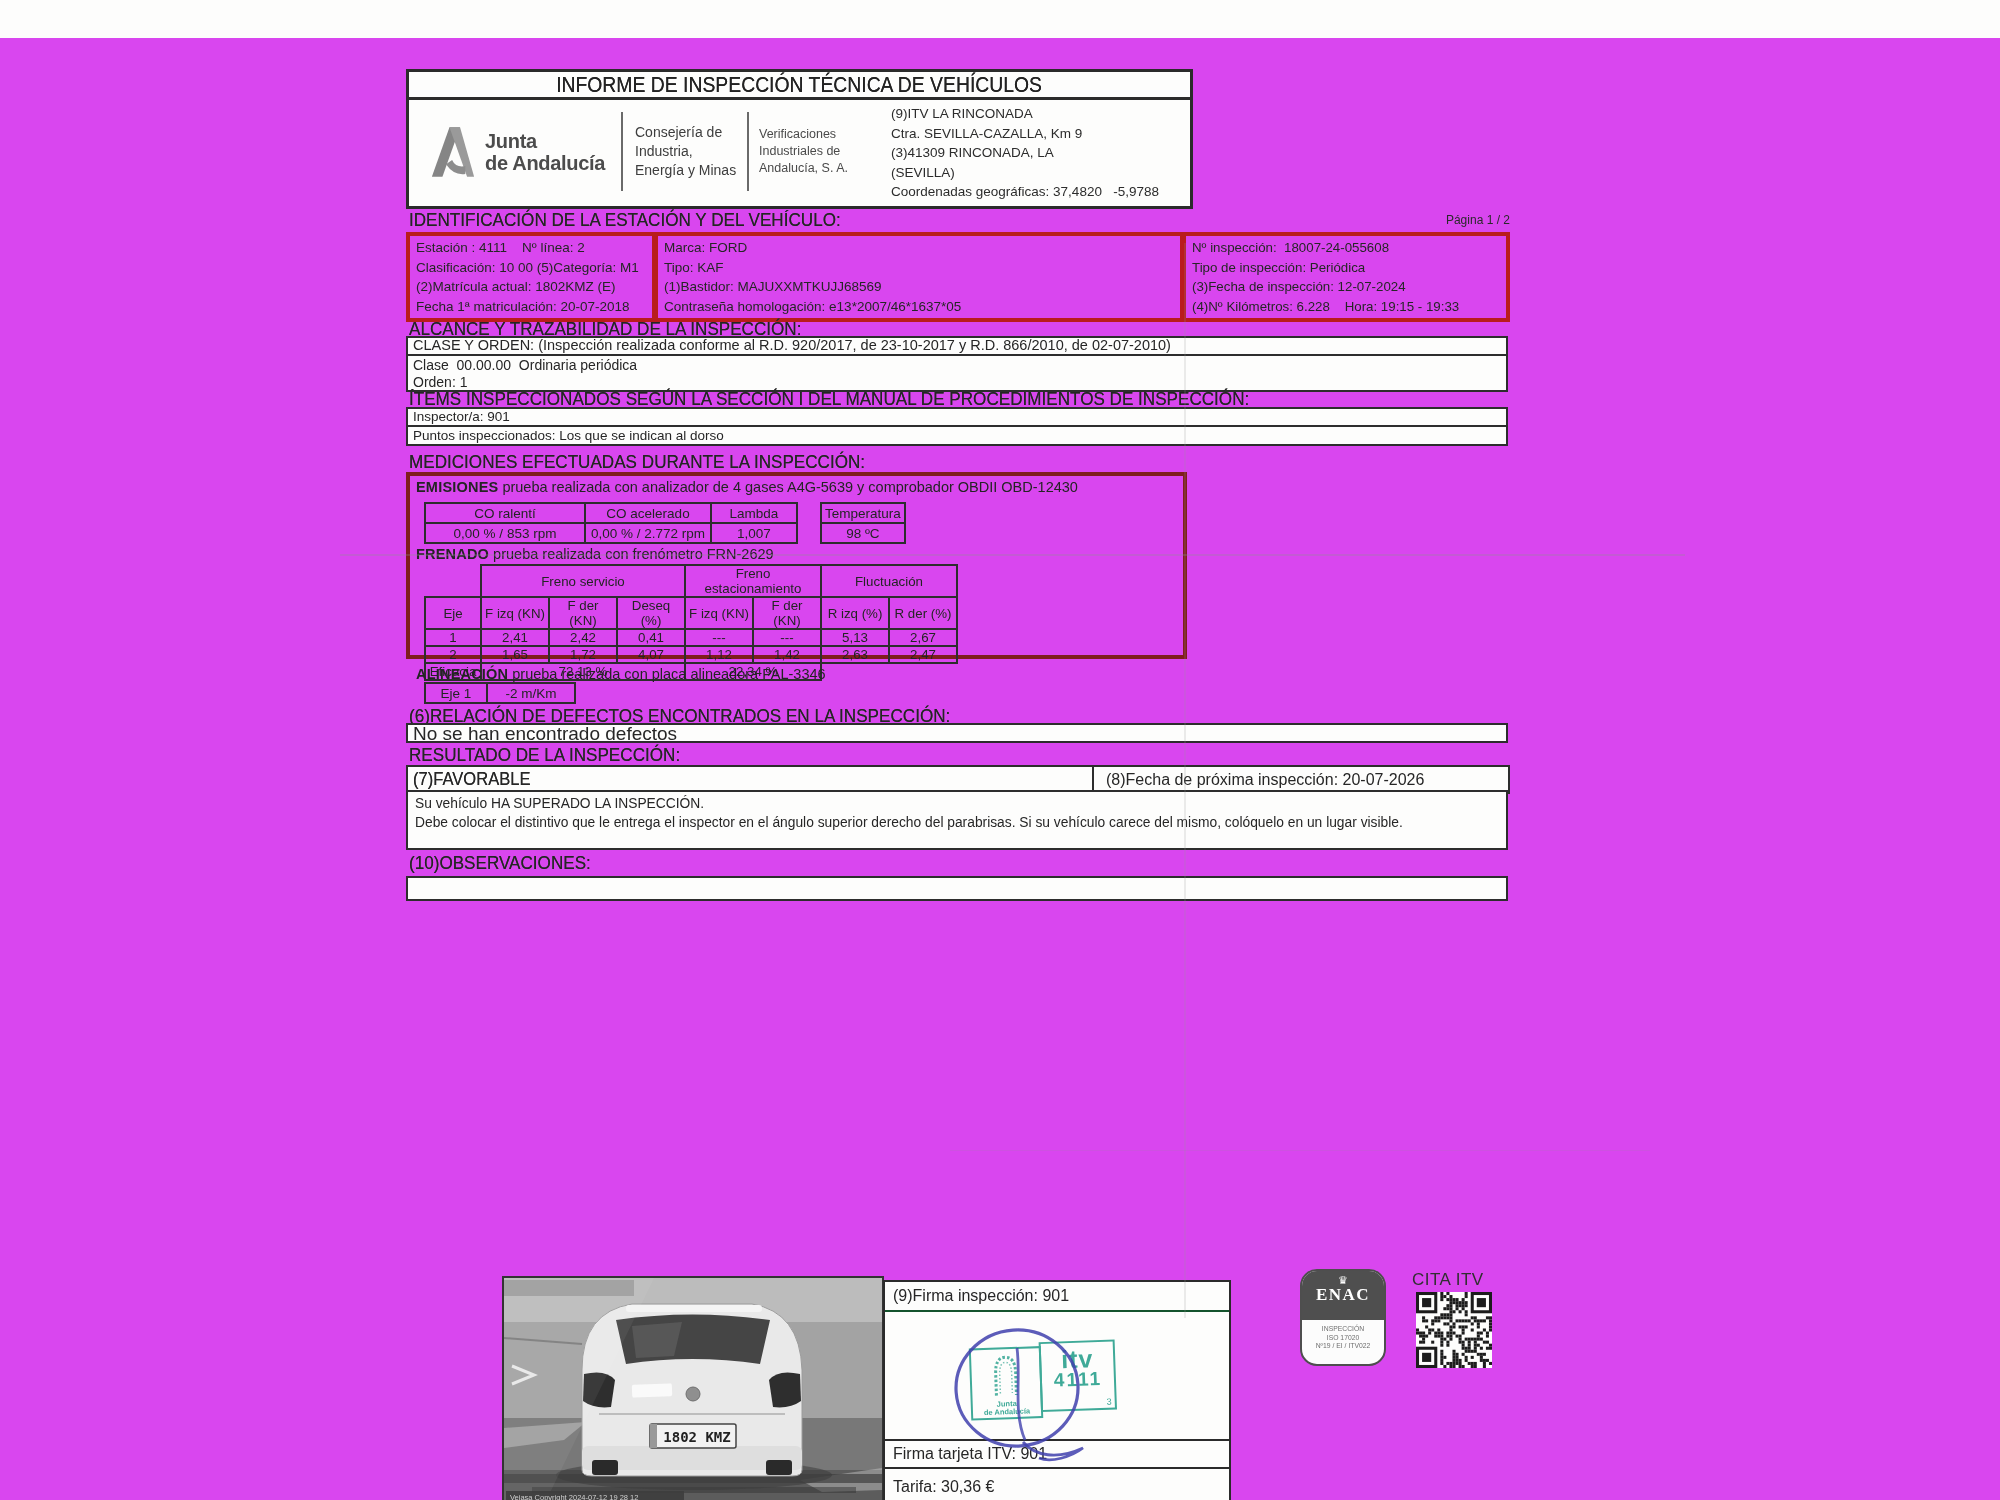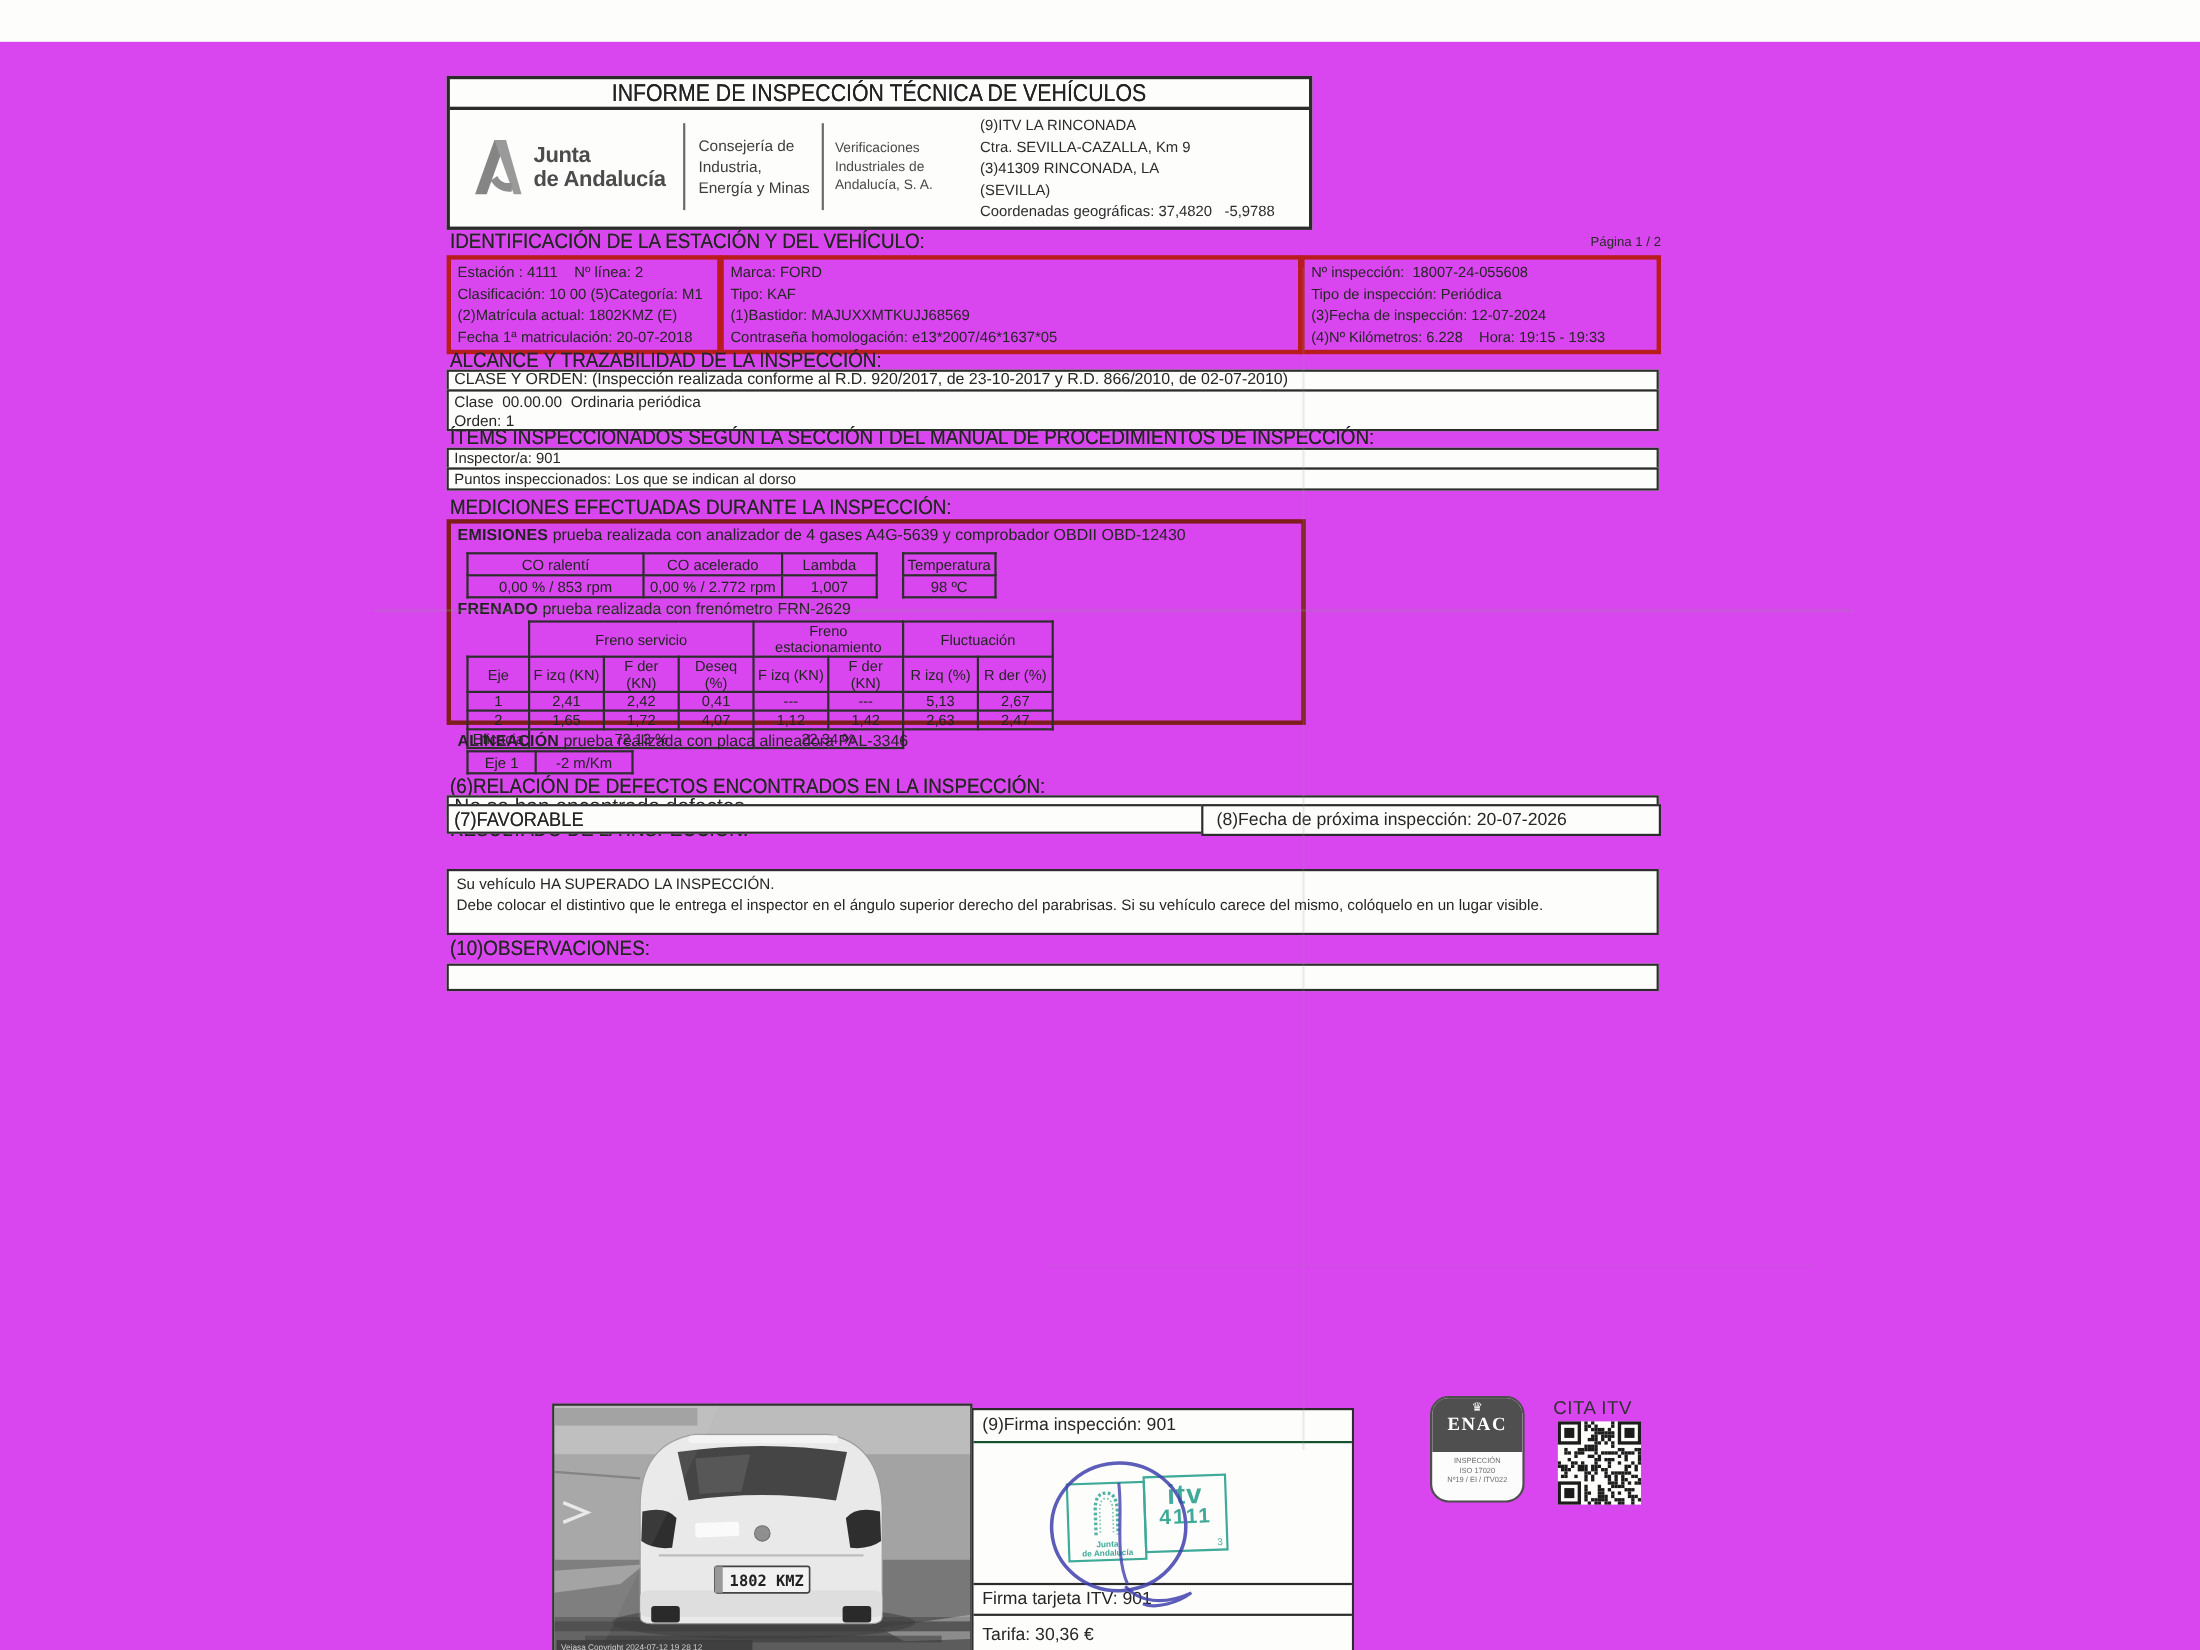--- a/index.html
+++ b/index.html
@@ -47,21 +47,21 @@
   .dtab td.nb { border:none; }
   .emtab { position:absolute; left:14px; top:26px; }
   .emtab td { height:20px; }
   .frtab { position:absolute; left:14px; top:88px; }
   .frtab td { height:17px; font-size:13.3px; }
   .altab { position:absolute; left:14px; top:206px; }
   .altab td { height:20px; }
 
   .defectos-box { left:406px; top:685px; width:1102px; height:20px; font-size:19px; line-height:15px; padding:1px 5px; }
 
-  .favorable-box { left:406px; top:693px; width:1102px; height:27px; position:absolute; }
+  .favorable-box { left:406px; top:727px; width:1102px; height:27px; position:absolute; }
   .fav-label { position:absolute; left:5px; top:2px; font-size:18px; transform:scaleX(.92); transform-origin:0 50%; text-shadow:0 0 .5px #444; }
   .prox-box { position:absolute; left:684px; top:-2px; width:418px; height:29px; border:2px solid #2d2d2d; background:#fdfdfc; font-size:16px; line-height:25px; padding-left:12px; }
   .superado-box { left:406px; top:752px; width:1102px; height:60px; font-size:13.8px; line-height:19px; padding:2px 7px; }
   .obs-box { left:406px; top:838px; width:1102px; height:25px; }
 
   
   .photo-box { left:502px; top:1238px; width:382px; height:231px; border:2px solid #333; background:#9c9c9c; }
   .photo-box svg { display:block; }
 
   .sign-box { left:883px; top:1242px; width:348px; height:229px; border:2px solid #2b2b2b; position:absolute; background:#fdfdfc; }

